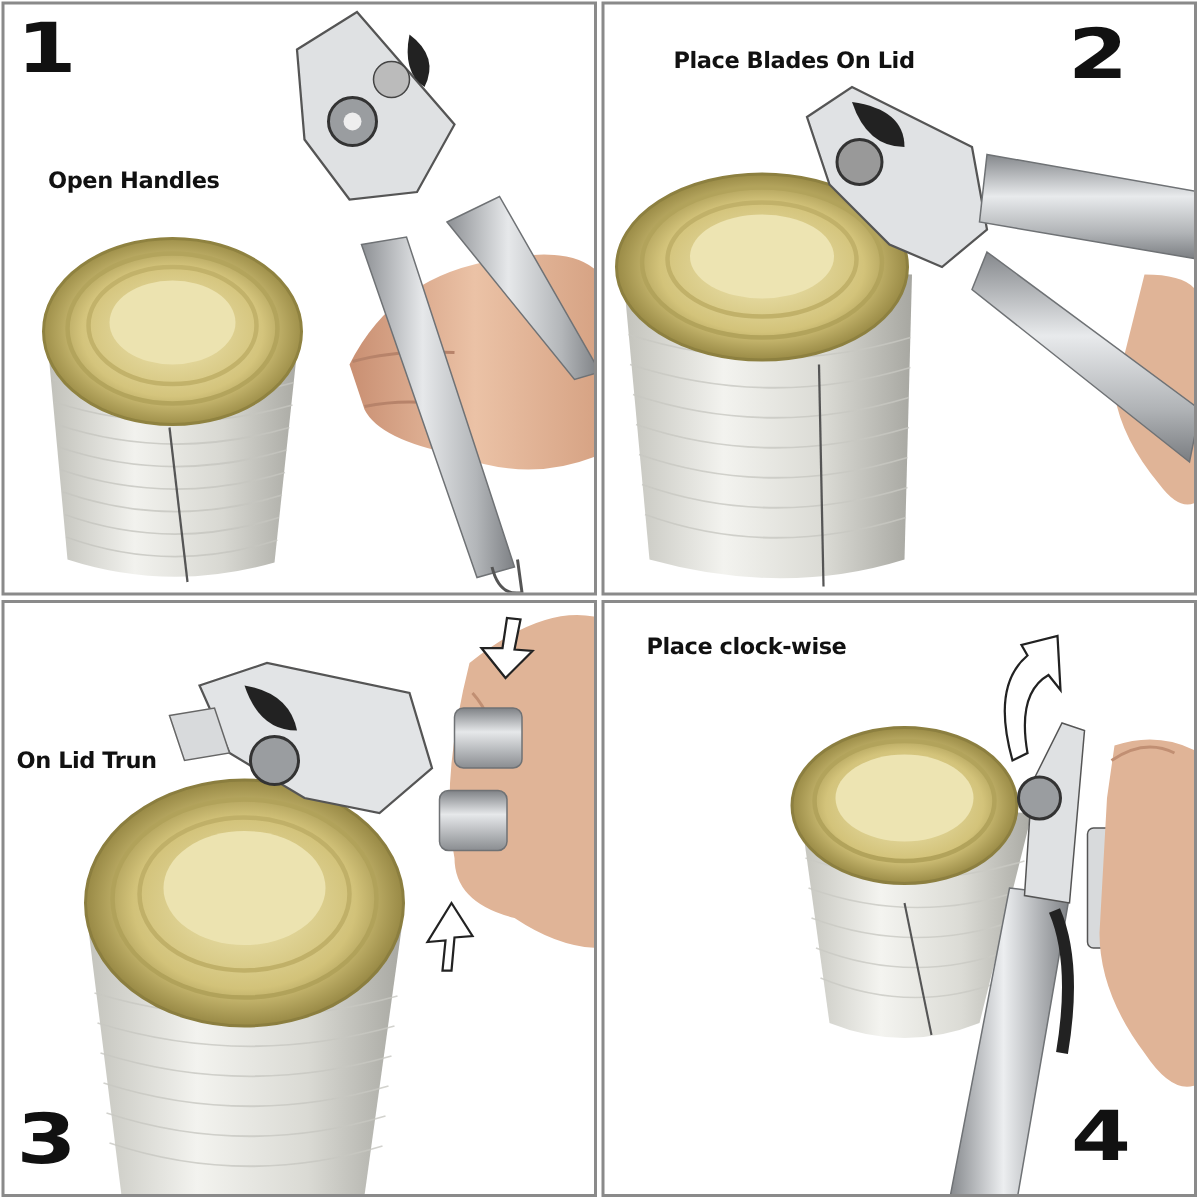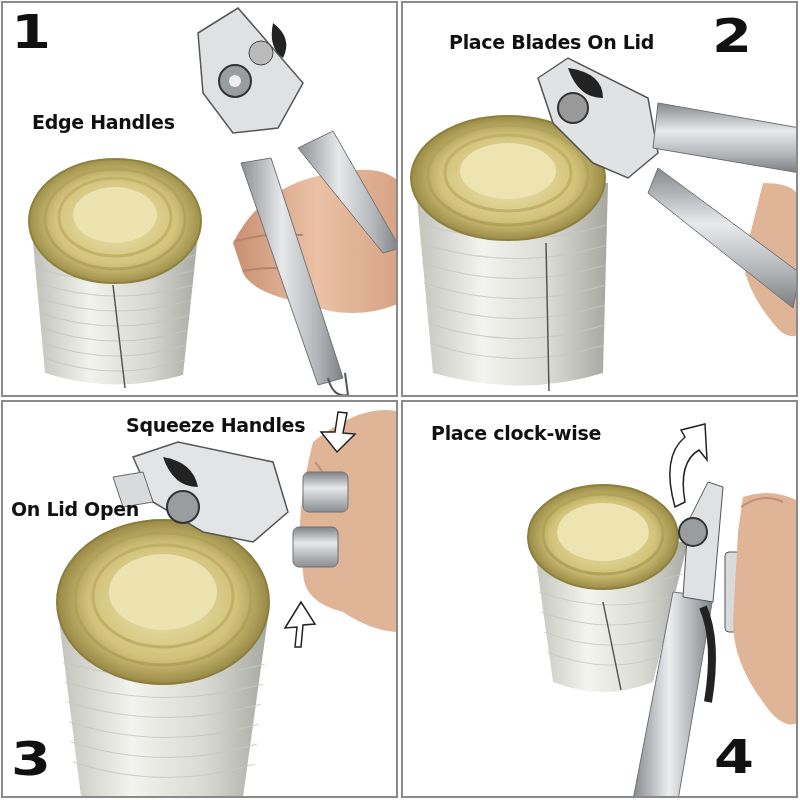--- a/index.html
+++ b/index.html
@@ -10,21 +10,21 @@
   #p1 { left: 1px; top: 1px; width: 397px; height: 396px; }
   #p2 { left: 401px; top: 1px; width: 397px; height: 396px; }
   #p3 { left: 1px; top: 400px; width: 397px; height: 398px; }
   #p4 { left: 401px; top: 400px; width: 397px; height: 398px; }
 
   .stepnum {
     position: absolute; font-family: "DejaVu Sans", sans-serif; font-weight: 900; font-size: 46px; line-height: 1; color: #111;
     transform: scaleX(1.25); transform-origin: left top; letter-spacing: 0;
   }
   .caption {
-    position: absolute; font-family: "DejaVu Sans", sans-serif; font-size: 19px; font-weight: 600; color: #111; white-space: nowrap; letter-spacing: -0.3px;
+    position: absolute; font-family: "DejaVu Sans", sans-serif; font-size: 15px; font-weight: 600; color: #111; white-space: nowrap; letter-spacing: -0.3px;
   }
   svg { position: absolute; left: 0; top: 0; }
 </style>
 </head>
 <body>
 
 <div id="p1" class="panel">
   <svg width="397" height="396">
     <defs>
       <linearGradient id="canBody" x1="0" x2="1">
@@ -81,21 +81,21 @@
       <circle cx="232" cy="78" r="16" fill="#9a9da0" stroke="#333" stroke-width="2"></circle>
       <circle cx="232" cy="78" r="6" fill="#eee"></circle>
       <circle cx="258" cy="50" r="12" fill="#bbb" stroke="#444"></circle>
       <path d="M270 20 Q290 35 280 55 Q265 45 270 20 Z" fill="#222"></path>
       <path d="M238 160 L268 155 L340 375 L315 382 Z" fill="url(#steel)" stroke="#6f7275"></path>
       <path d="M295 145 L330 128 L397 245 L380 250 Z" fill="url(#steel)" stroke="#6f7275"></path>
       <path d="M325 375 Q330 395 345 392 L342 370" stroke="#555" stroke-width="2" fill="none"></path>
     </g>
   </svg>
   <div class="stepnum" style="left:8px; top:6px;">1</div>
-  <div class="caption" style="left:29px; top:108px;">Edge Handles</div>
+  <div class="caption" style="left:29px; top:108px;">Open Handles</div>
 </div>
 
 <div id="p2" class="panel">
   <svg width="397" height="396">
     <defs>
       <linearGradient id="canBody2" x1="0" x2="1">
         <stop offset="0" stop-color="#c2c2bb"></stop>
           <stop offset="0.35" stop-color="#f3f3ef"></stop>
           <stop offset="0.7" stop-color="#dadad4"></stop>
           <stop offset="1" stop-color="#a7a7a1"></stop>
@@ -193,22 +193,21 @@
     </g>
 
     <g fill="#ffffff" stroke="#222" stroke-width="1.5">
       <path d="M335 10 L332 30 L318 30 L334 50 L352 32 L340 31 L344 11 Z"></path>
     </g>
     <g fill="#ffffff" stroke="#222" stroke-width="1.5">
       <path d="M292 245 L294 225 L282 226 L298 200 L312 222 L300 223 L298 245 Z"></path>
     </g>
   </svg>
   <div class="stepnum" style="left:8px; bottom:14px; top:auto;">3</div>
-  <div class="caption" style="left:123px; top:12px;">Squeeze Handles</div>
-  <div class="caption" style="left:8px; top:96px;">On Lid Open</div>
+  <div class="caption" style="left:8px; top:96px;">On Lid Trun</div>
 </div>
 
 <div id="p4" class="panel">
   <svg width="397" height="398">
     <defs>
       <linearGradient id="canBody4" x1="0" x2="1">
         <stop offset="0" stop-color="#c3c3bc"></stop>
           <stop offset="0.35" stop-color="#f4f4f0"></stop>
           <stop offset="0.7" stop-color="#dbdbd5"></stop>
           <stop offset="1" stop-color="#a9a9a3"></stop>

